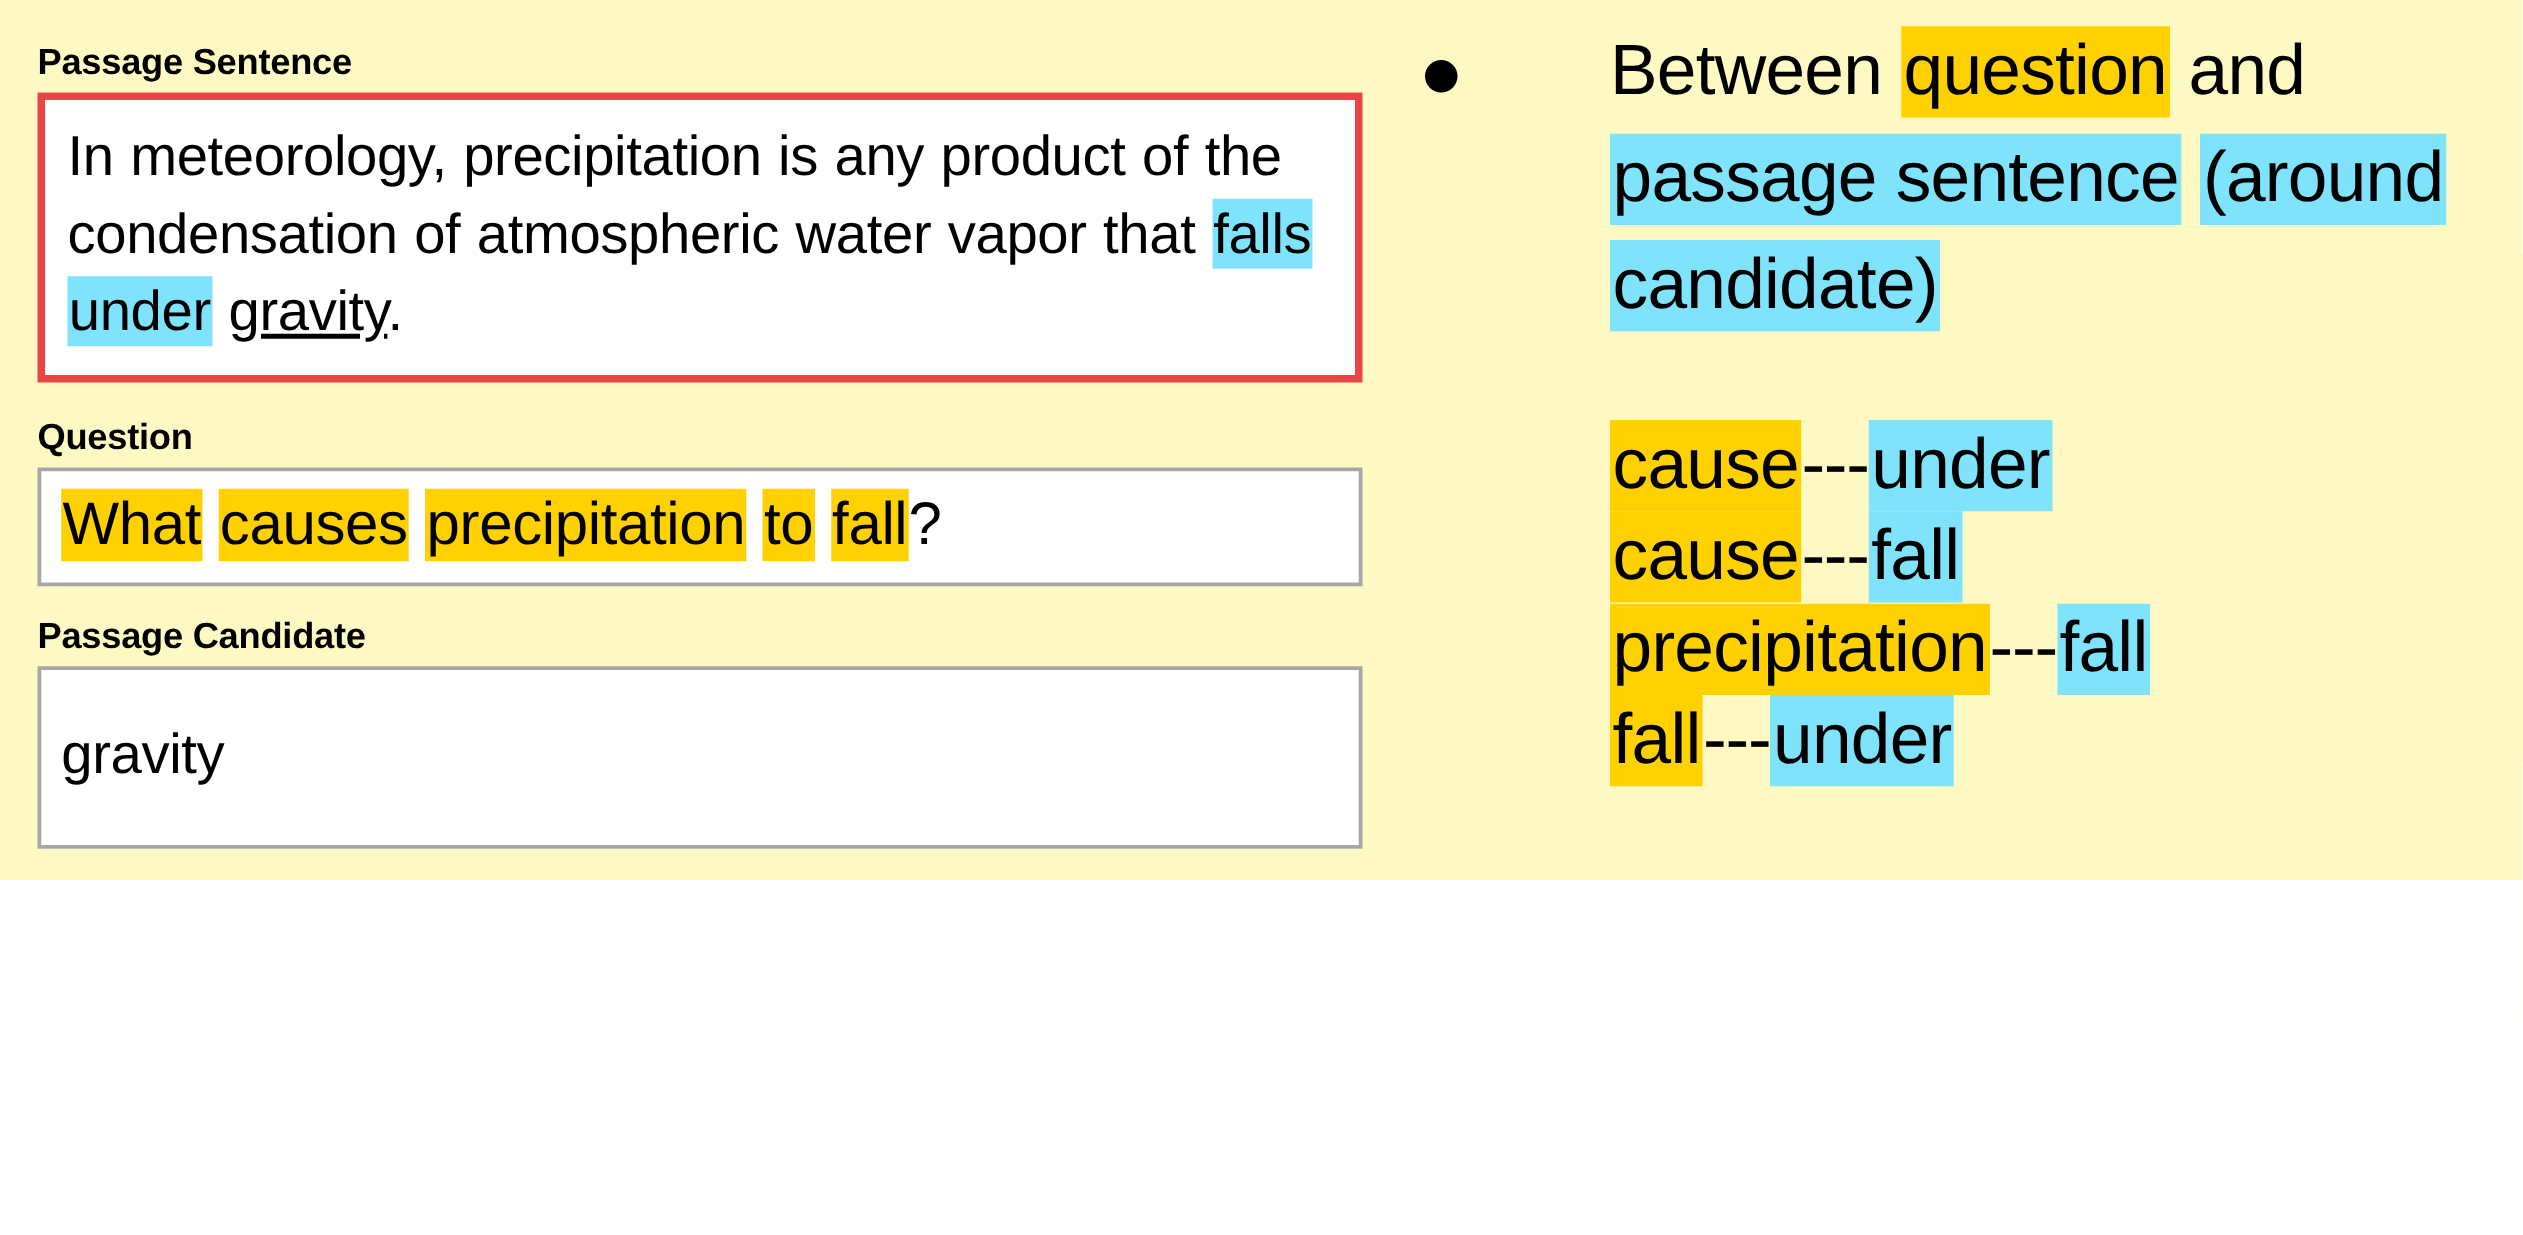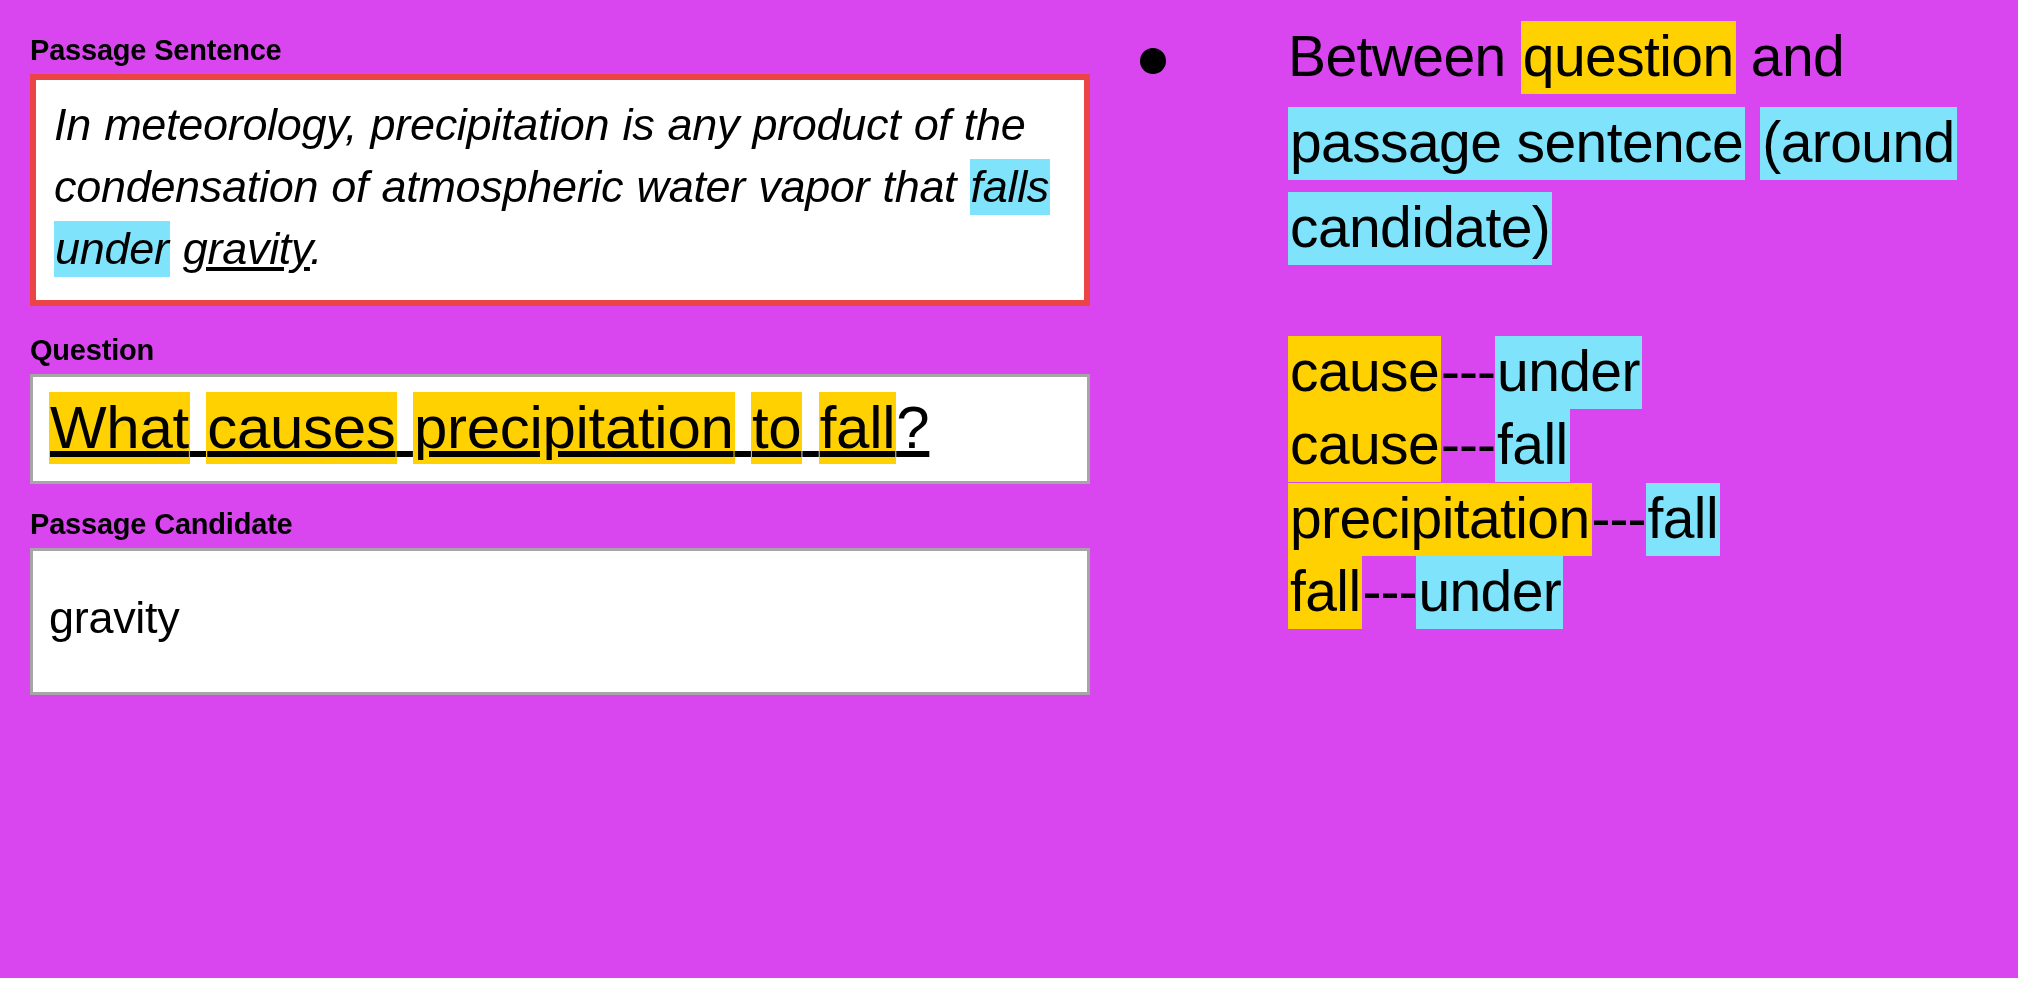--- a/index.html
+++ b/index.html
@@ -11,22 +11,22 @@
     width: 2018px;
     height: 988px;
     font-family: "Liberation Sans", "DejaVu Sans", sans-serif;
     color: #000000;
     overflow: hidden;
   }
 
   #page {
     position: relative;
     width: 2018px;
-    height: 978px;
-    background: #d946ef;
+    height: 704px;
+    background: #fef9c3;
   }
 
   
   #left-panel {
     position: absolute;
     left: 30px;
     top: 36px;
     width: 1060px;
   }
 
@@ -52,29 +52,27 @@
   .box-gray {
     border: 3px solid #a6a6a6;
     padding: 12px 16px 14px 16px;
   }
 
   .passage-text {
     font-size: 45px;
     line-height: 1.38;
     letter-spacing: -0.3px;
     word-spacing: 1px;
-    font-style: italic;
   }
 
   .question-text {
-    font-size: 60px;
+    font-size: 48px;
     line-height: 1.30;
     letter-spacing: -0.3px;
     white-space: nowrap;
-    text-decoration: underline;
   }
 
   .answer-text {
     font-size: 45px;
     line-height: 1.30;
     letter-spacing: -0.3px;
     padding: 26px 0 30px 0;
   }
 
   .spacer-a { height: 30px; }

